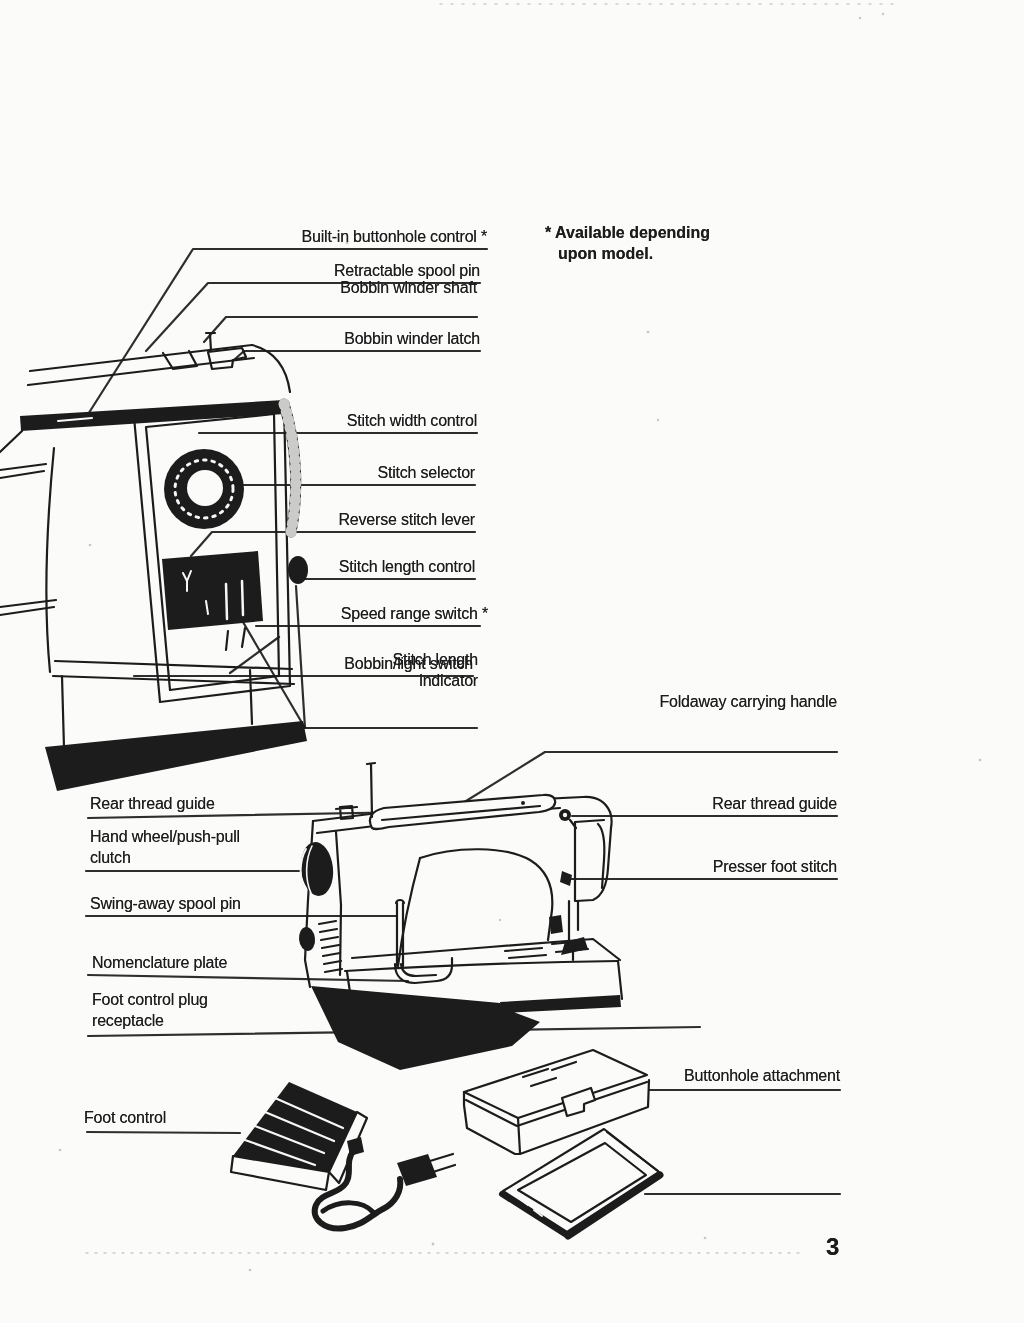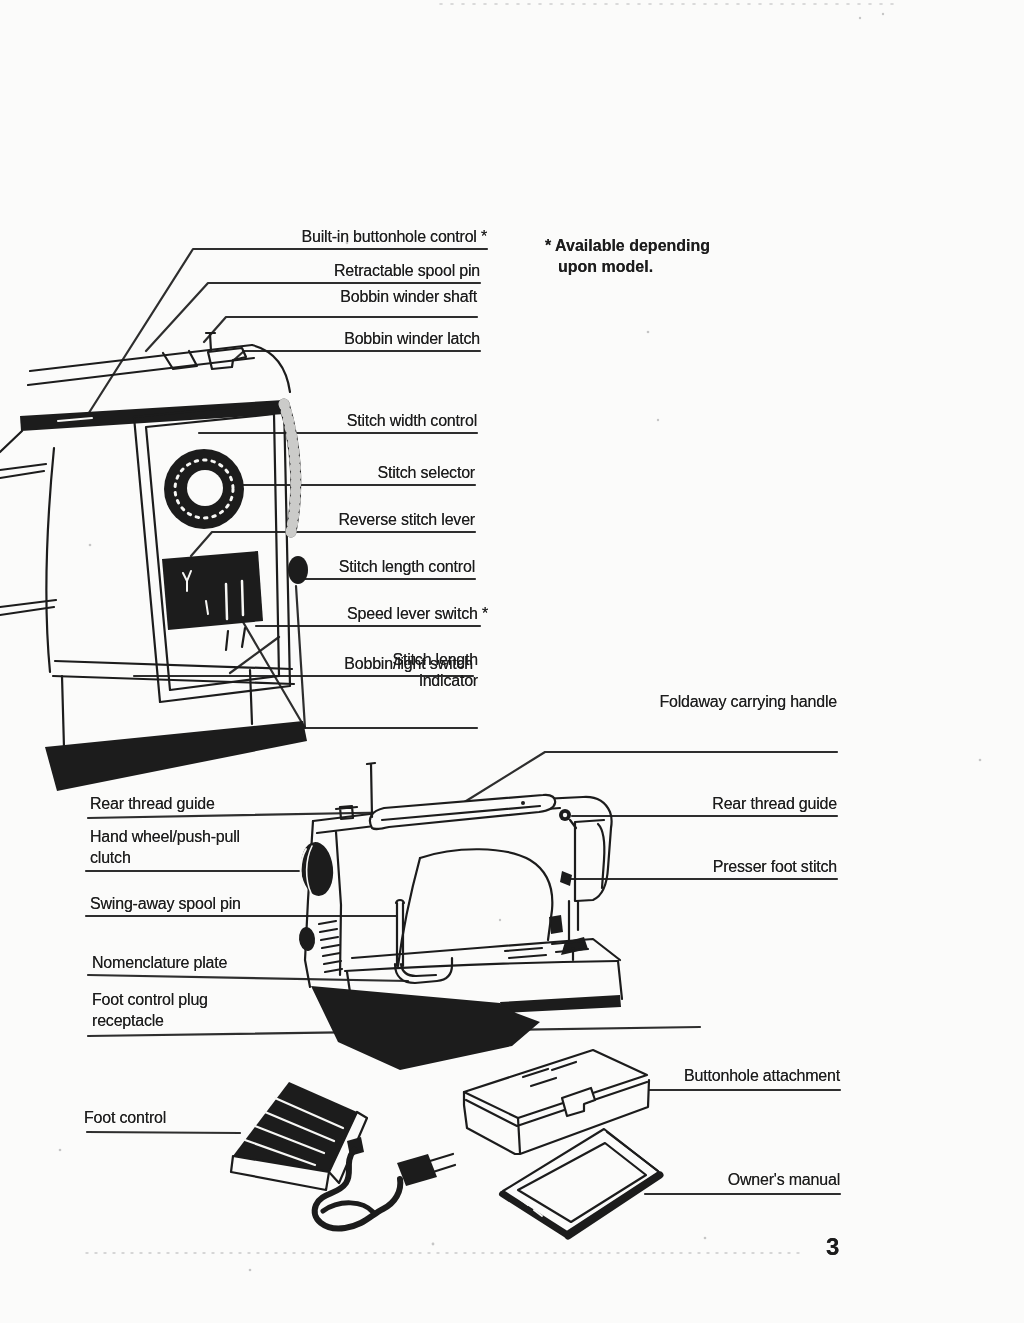--- a/index.html
+++ b/index.html
@@ -11,21 +11,21 @@
   }
   .lbl {
     position:absolute; font-weight:normal; font-size:16px; line-height:1.3;
     color:var(--ink); letter-spacing:-0.2px;
     text-shadow:0 0 0.5px rgba(25,25,25,.75);
     white-space:normal;
   }
   .ra { text-align:right; }
   .footnote {
     position:absolute; left:545px; top:223px; font-weight:bold; font-size:16px;
-    line-height:1.3; color:var(--ink); text-shadow:0 0 0.5px rgba(25,25,25,.75);margin-top:13px;
+    line-height:1.3; color:var(--ink); text-shadow:0 0 0.5px rgba(25,25,25,.75);
   }
   .footnote .l2 { margin-left:13px; }
   .pagenum {
     position:absolute; left:826px; top:1233px; font-size:24px; font-weight:bold;
     color:var(--ink); text-shadow:0 0 0.6px rgba(25,25,25,.8);
   }
   #art { position:absolute; left:0; top:0; }
   #art * { stroke-linecap:round; stroke-linejoin:round; }
   #art .s  { fill:none; stroke:var(--ink); stroke-width:2.2; }
   #art .ld { fill:none; stroke:var(--ink); stroke-width:2.2; opacity:.92; }
@@ -186,44 +186,43 @@
         <circle cx="60" cy="1150" r="1.3"></circle>
           <circle cx="500" cy="920" r="1.2"></circle>
         <circle cx="658" cy="420" r="1.2"></circle>
           <circle cx="980" cy="760" r="1.3"></circle>
       </g>
     </g>
   </svg>
 
   <div class="lbl ra" style="left:167px;top:227px;width:320px">Built-in buttonhole control *</div>
   <div class="lbl ra" style="left:160px;top:261px;width:320px">Retractable spool pin</div>
-  <div class="lbl ra" style="left:157px;top:287px;width:320px">Bobbin winder shaft</div>
+  <div class="lbl ra" style="left:157px;top:278px;width:320px">Bobbin winder shaft</div>
   <div class="lbl ra" style="left:160px;top:329px;width:320px">Bobbin winder latch</div>
 
   <div class="footnote">
     <div>* Available depending</div>
     <div class="l2">upon model.</div>
   </div>
 
   <div class="lbl ra" style="left:155px;top:463px;width:320px">Stitch selector</div>
   <div class="lbl ra" style="left:157px;top:411px;width:320px">Stitch width control</div>
   <div class="lbl ra" style="left:155px;top:557px;width:320px">Stitch length control</div>
   <div class="lbl ra" style="left:155px;top:510px;width:320px">Reverse stitch lever</div>
-  <div class="lbl ra" style="left:168px;top:604px;width:320px">Speed lever switch *</div>
+  <div class="lbl ra" style="left:168px;top:604px;width:320px">Speed range switch *</div>
   <div class="lbl ra" style="left:153px;top:654px;width:320px">Bobbin/light switch</div>
   <div class="lbl ra" style="left:366px;top:650px;width:112px">Stitch length indicator</div>
 
   <div class="lbl ra" style="left:517px;top:692px;width:320px">Foldaway carrying handle</div>
 
   <div class="lbl" style="left:90px;top:794px;width:230px">Rear thread guide</div>
   <div class="lbl" style="left:90px;top:827px;width:185px">Hand wheel/push-pull clutch</div>
   <div class="lbl" style="left:90px;top:894px;width:240px">Swing-away spool pin</div>
   <div class="lbl" style="left:92px;top:953px;width:240px">Nomenclature plate</div>
   <div class="lbl" style="left:92px;top:990px;width:150px">Foot control plug receptacle</div>
   <div class="lbl" style="left:84px;top:1108px;width:200px">Foot control</div>
 
   <div class="lbl ra" style="left:517px;top:794px;width:320px">Rear thread guide</div>
   <div class="lbl ra" style="left:517px;top:857px;width:320px">Presser foot stitch</div>
   <div class="lbl ra" style="left:520px;top:1066px;width:320px">Buttonhole attachment</div>
-  <div class="lbl ra" style="left:520px;top:1170px;width:320px">Owner's manual</div>
 
   <div class="pagenum">3</div>
 </div>
 
 </body></html>

